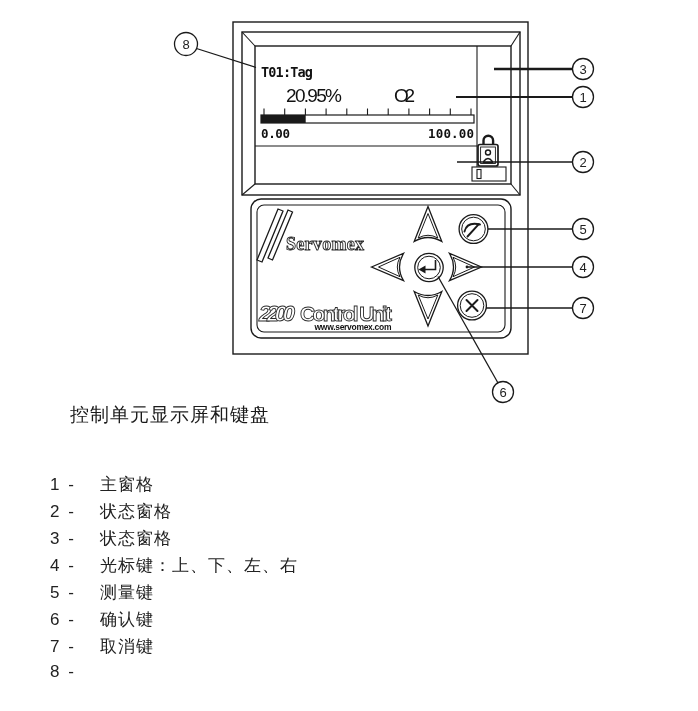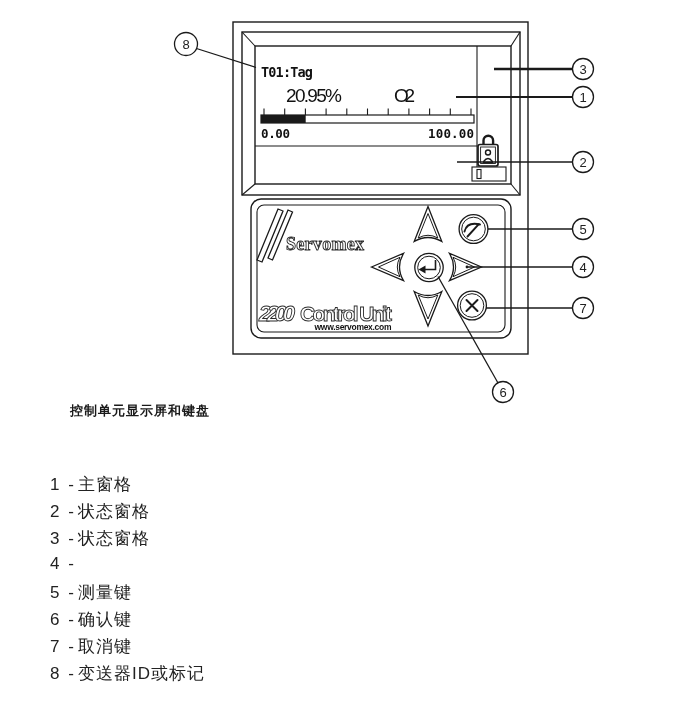--- a/index.html
+++ b/index.html
@@ -13,27 +13,27 @@
   svg .fillw{fill:#ffffff;stroke:#1a1a1a;stroke-width:1.3px;}
   svg .lead{fill:none;stroke:#1a1a1a;}
   svg text{fill:#111;stroke:none;}
   .t-mono{font-family:"DejaVu Sans Mono","Liberation Mono",monospace;font-weight:700;}
   .t-sans{font-family:"Liberation Sans",sans-serif;}
   .t-serif{font-family:"Liberation Serif",serif;}
   .hollow{fill:#ffffff;stroke:#2b2b2b;stroke-width:0.9px;}
   .callout-num{font-size:13px;fill:#222;}
   .caption{
     position:absolute;left:70px;top:402px;
-    font-size:13px;font-weight:700;letter-spacing:1px;
+    font-size:19px;font-weight:400;letter-spacing:1px;
   }
   .legend{position:absolute;left:50px;top:473px;}
   .legend-row{display:flex;align-items:baseline;height:27px;font-size:17px;color:#222;}
   .legend-row .num{display:inline-block;width:14px;text-align:left;}
   .legend-row .dash{display:inline-block;width:14px;text-align:center;}
-  .legend-row .lab{margin-left:0;letter-spacing:1px;}
+  .legend-row .lab{margin-left:22px;letter-spacing:1px;}
 </style>
 </head>
 <body>
 
 <div class="page">
 
   <svg width="698" height="406" viewBox="0 0 698 406">
 
     <rect x="233" y="22" width="295" height="332" class="ln"></rect>
 
@@ -193,36 +193,36 @@
         <span class="lab">状态窗格</span>
     </div>
     <div class="legend-row">
       <span class="num">3</span>
         <span class="dash">-</span>
         <span class="lab">状态窗格</span>
     </div>
     <div class="legend-row">
       <span class="num">4</span>
         <span class="dash">-</span>
+        <span class="lab">光标键：上、下、左、右</span>
     </div>
     <div class="legend-row">
       <span class="num">5</span>
         <span class="dash">-</span>
         <span class="lab">测量键</span>
     </div>
     <div class="legend-row">
       <span class="num">6</span>
         <span class="dash">-</span>
         <span class="lab">确认键</span>
     </div>
     <div class="legend-row">
       <span class="num">7</span>
         <span class="dash">-</span>
         <span class="lab">取消键</span>
     </div>
     <div class="legend-row">
       <span class="num">8</span>
         <span class="dash">-</span>
-        <span class="lab">变送器ID或标记</span>
     </div>
   </div>
 
 </div>
 
 </body></html>

